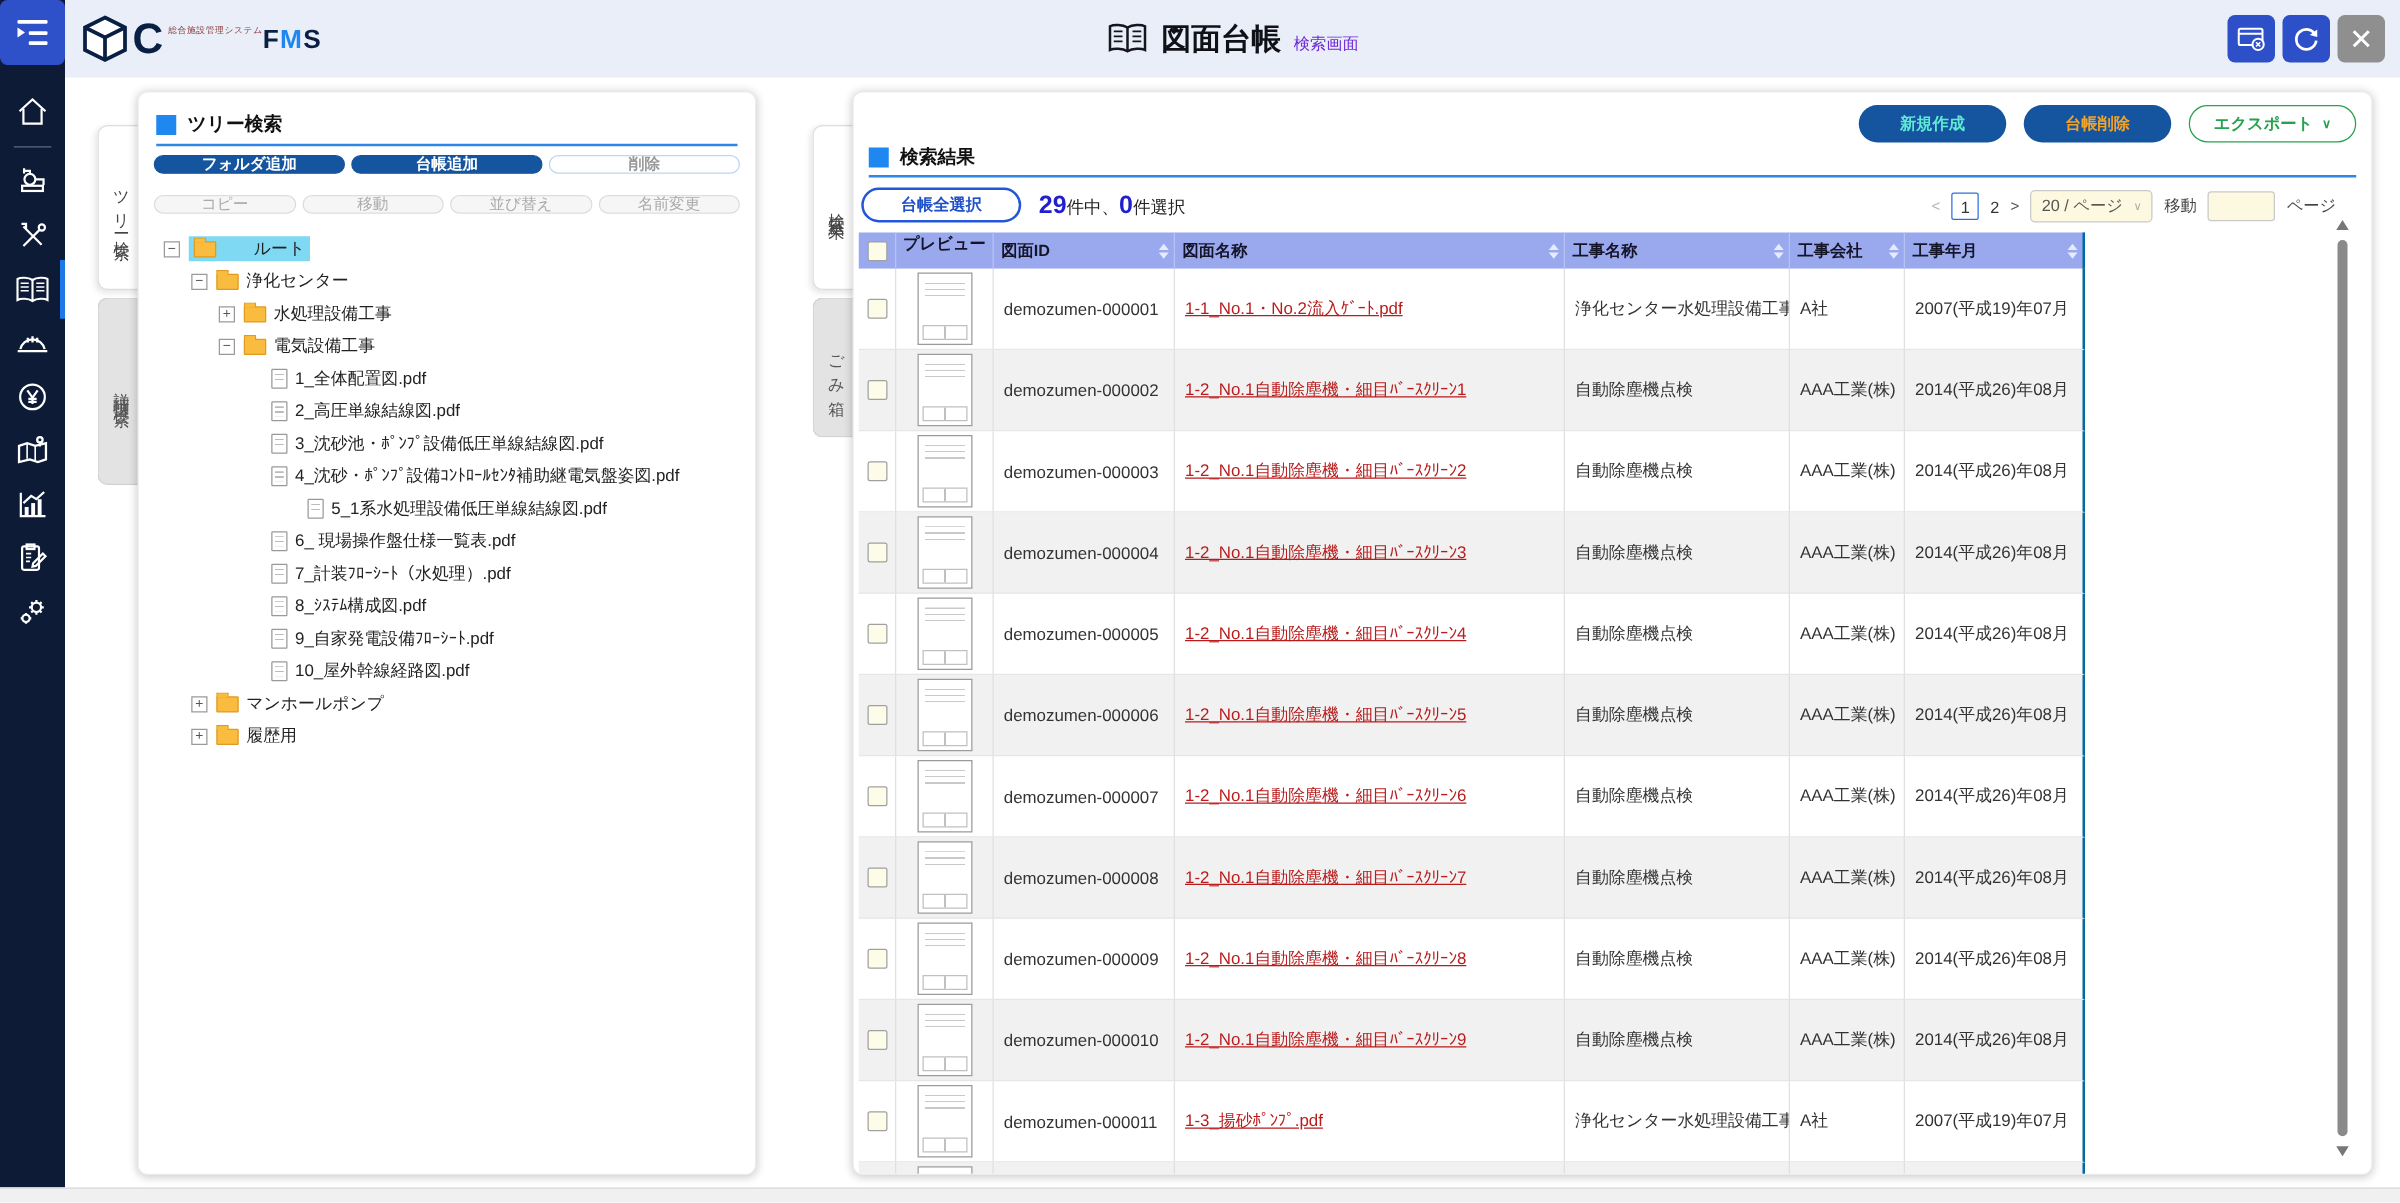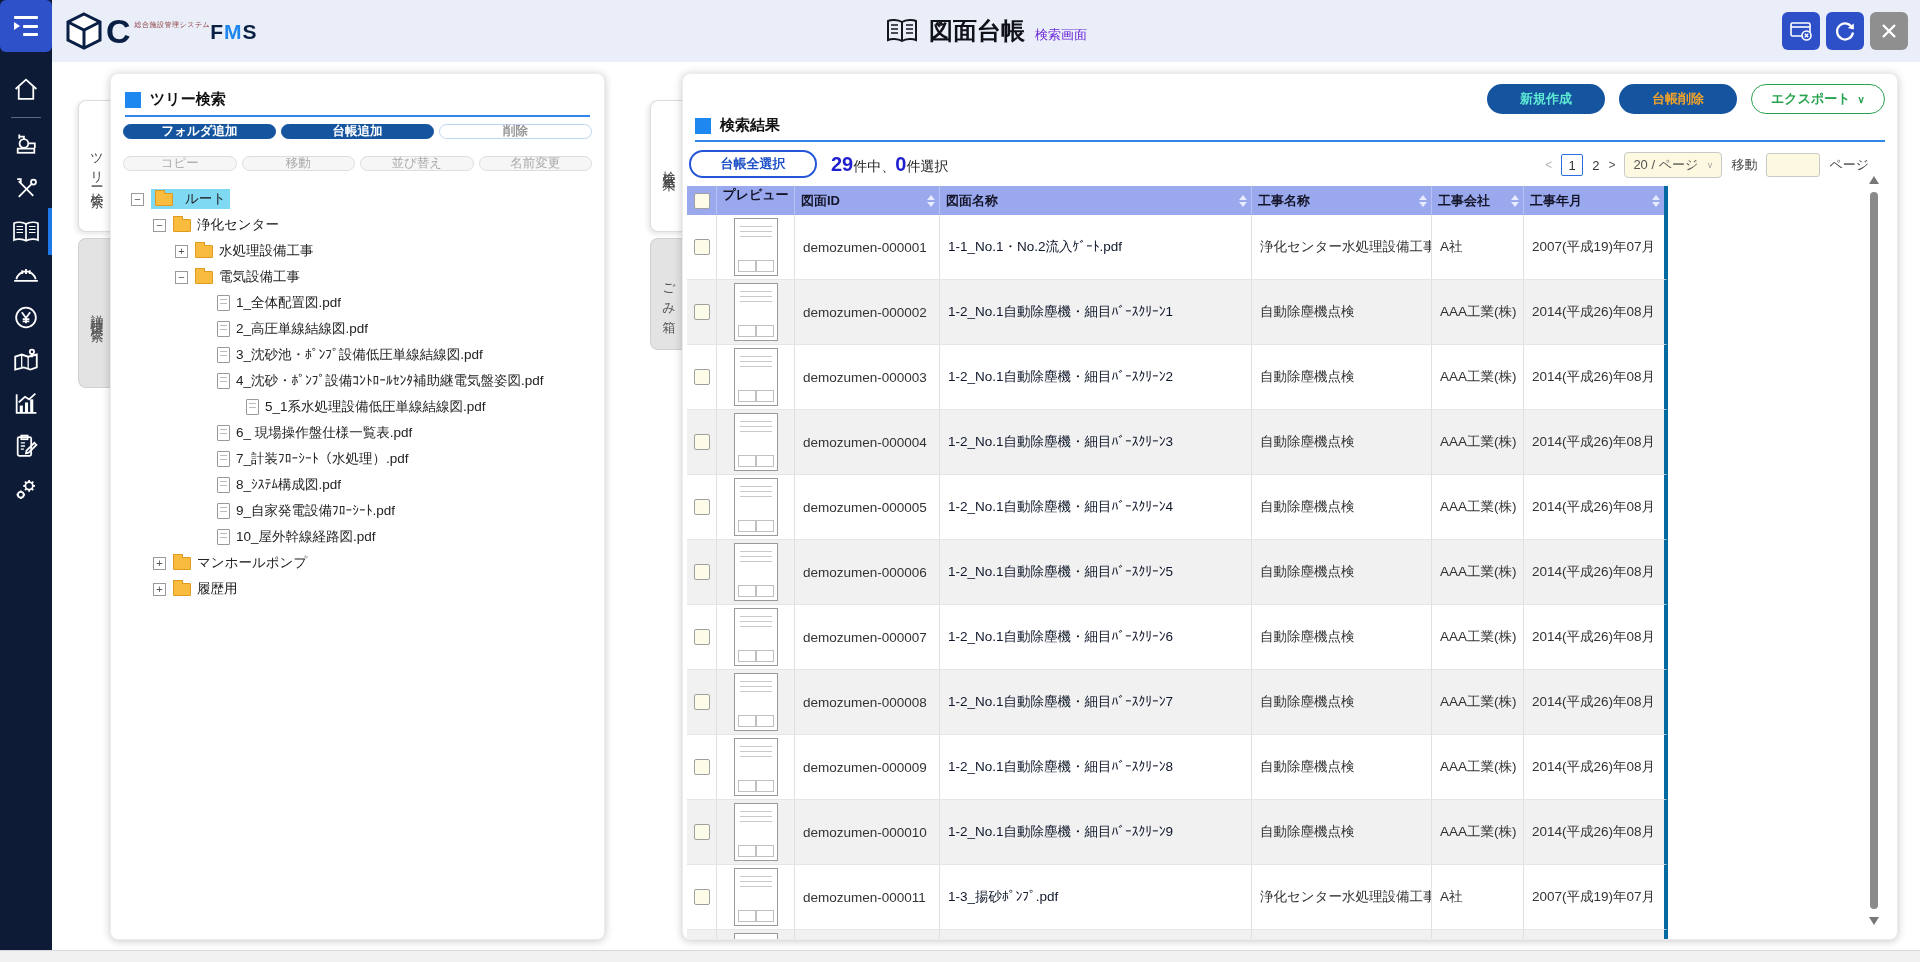--- a/index.html
+++ b/index.html
@@ -72,21 +72,21 @@
   .tnode{height:26px;display:flex;align-items:center;font-size:13.5px;color:#222;white-space:nowrap}
   .toggle{width:13px;height:13px;border:1px solid #9a9a9a;background:#fff;color:#555;
     font-size:11px;line-height:10px;text-align:center;margin-right:7px;flex:0 0 13px;cursor:pointer}
   .ficon{margin-right:6px;display:inline-flex}
   .folder{width:18px;height:13px;background:#f9bc3e;border:1px solid #e09a1e;border-radius:1px;position:relative}
   .folder::before{content:"";position:absolute;left:-1px;top:-4px;width:8px;height:3px;
     background:#f9bc3e;border:1px solid #e09a1e;border-bottom:none;border-radius:1px 1px 0 0}
   .file{width:13px;height:16px;background:#fff;border:1px solid #999;border-radius:1px;position:relative}
   .file::before{content:"";position:absolute;left:2px;top:3px;right:2px;height:8px;
     background:repeating-linear-gradient(#bbb 0 1px,transparent 1px 4px)}
-  .sel{background:#7fd9f3;padding:1px 4px;display:flex;align-items:center;gap:6px}
+  .sel{background:#7fd9f3;padding:1px 4px;display:flex;align-items:center;gap:24px}
   .sel .folder{margin:0}
 
   
   .top-actions{position:absolute;right:12px;top:10px;display:flex;gap:14px}
   .act-btn{height:30px;border-radius:15px;font-size:13px;font-weight:bold;
     display:flex;align-items:center;justify-content:center;cursor:pointer}
   .act-create{width:118px;background:#15549e;color:#5eead4}
   .act-delete{width:118px;background:#15549e;color:#f2a32a}
   .act-export{width:134px;background:#fff;color:#27a24e;border:1.5px solid #27a24e;gap:7px}
   .chev{font-size:10px;color:#27a24e}
@@ -122,28 +122,28 @@
   .trow{display:flex;height:65px;background:#fff}
   .trow.alt{background:#f1f1f1}
   .tcell{display:flex;align-items:center;font-size:13.5px;color:#333;padding:0 8px;
     border-right:1px solid #e0e0e0;border-bottom:1px solid #e6e6e6;overflow:hidden;white-space:nowrap}
   .c0{width:30px;justify-content:center;padding:0}
   .c1{width:78px;justify-content:center;padding:0;align-items:flex-start}
   .c2{width:145px}
   .c3{width:312px}
   .c4{width:180px}
   .c5{width:92px}
-  .c6{width:144px;border-right:4px solid #0369a1}
+  .c6{width:144px;border-right:2px solid #0369a1}
   .cbx{width:16px;height:16px;background:#fdfce8;border:1px solid #a0a0a0;border-radius:2px;cursor:pointer}
   .thumb{width:44px;height:58px;background:#fff;border:1px solid #9a9a9a;margin-top:3px;position:relative}
   .thumb::before{content:"";position:absolute;left:5px;right:5px;top:7px;height:14px;
     background:repeating-linear-gradient(#c9c9c9 0 1px,transparent 1px 5px)}
   .thumb::after{content:"";position:absolute;left:3px;right:3px;bottom:3px;height:10px;border:1px solid #c0c0c0;
     background:linear-gradient(90deg,transparent 48%,#c0c0c0 48%,#c0c0c0 52%,transparent 52%)}
-  .dlink{color:#0f172a;cursor:pointer}
+  .dlink{color:#b91c1c;text-decoration:underline;cursor:pointer}
 
   .vscroll{position:absolute;right:18px;top:102px;width:10px;bottom:14px}
   .vs-up{position:absolute;top:0;left:0;width:0;height:0;border-left:5px solid transparent;
     border-right:5px solid transparent;border-bottom:8px solid #777}
   .vs-dn{position:absolute;bottom:0;left:0;width:0;height:0;border-left:5px solid transparent;
     border-right:5px solid transparent;border-top:8px solid #777}
   .vs-thumb{position:absolute;top:16px;bottom:16px;left:1px;width:8px;background:#8a8a8a;border-radius:4px}
 
   .footer-strip{position:absolute;left:0;bottom:0;width:1920px;height:12px;background:#f0f0f0;border-top:1px solid #d9d9d9;z-index:7}
 

